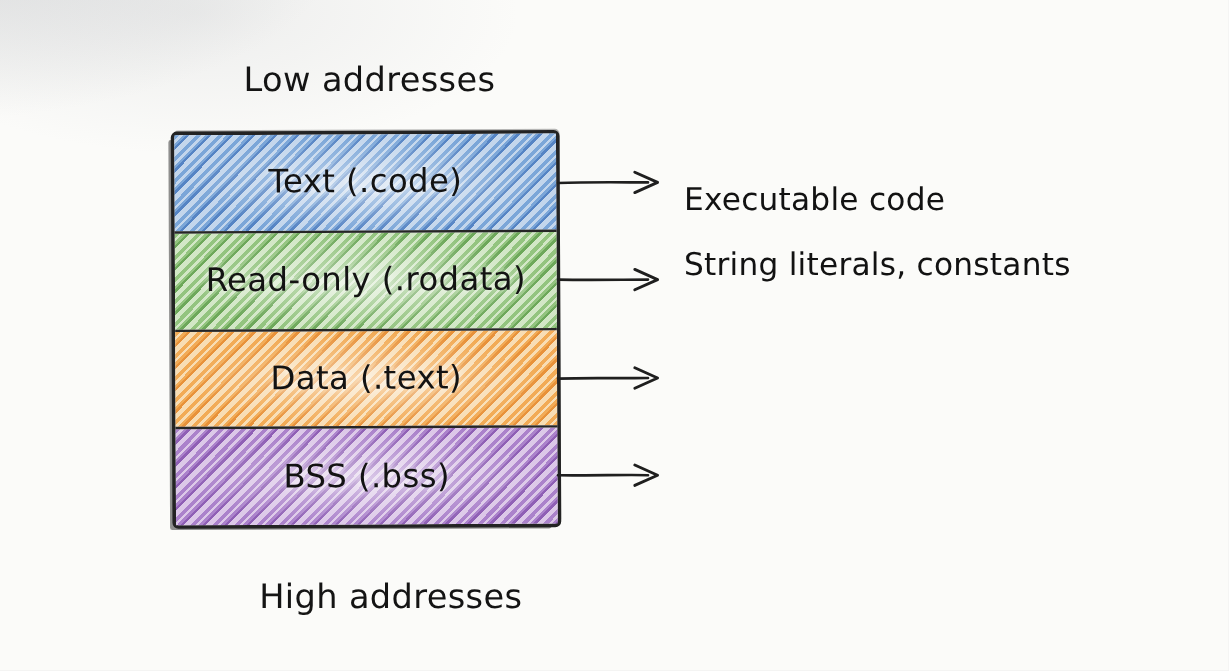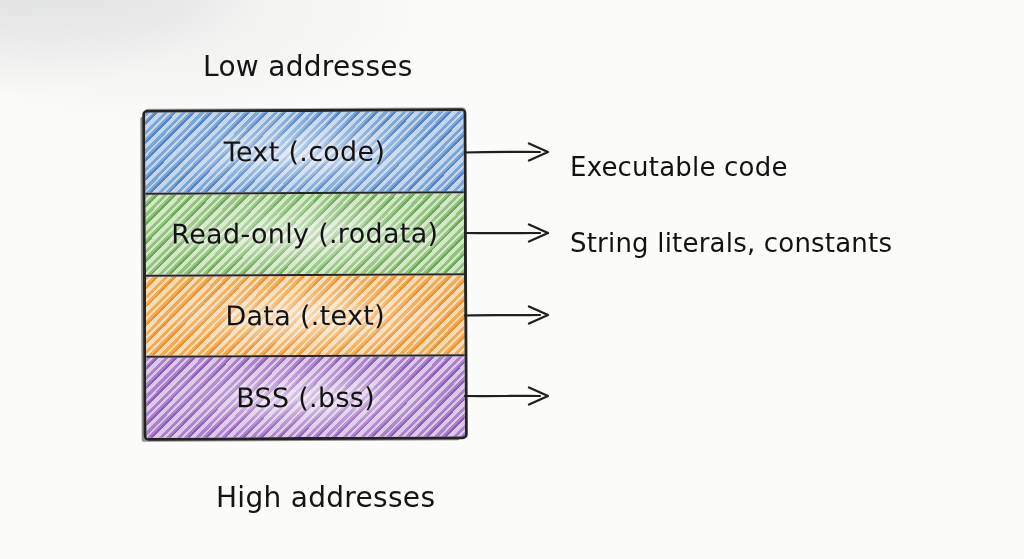--- a/index.html
+++ b/index.html
@@ -37,21 +37,21 @@
   .seg-text  {--light:#c3d6ec;--mid:#7ba6d8;--dark:#5584c4;}
   .seg-rodata{--light:#d2e7c6;--mid:#93c47f;--dark:#6da85a;}
   .seg-data  {--light:#f8ddb4;--mid:#f2ab56;--dark:#e8923a;}
   .seg-bss   {--light:#dcc8e8;--mid:#ab82cb;--dark:#8f5fb5;}
   .seg-label{font-size:27px;color:#131313;letter-spacing:.3px;text-shadow:0 0 6px rgba(255,255,255,.8);}
 
   .arrow{position:absolute;left:462px;width:98px;height:26px;}
   .arrow-1{top:139px;} .arrow-2{top:220px;} .arrow-3{top:302px;} .arrow-4{top:383px;}
 
   .desc{position:absolute;left:570px;font-size:26px;line-height:34px;color:#121212;letter-spacing:.2px;white-space:nowrap;}
-  .desc-1{top:150px;} .desc-2{top:226px;} .desc-3{top:298px;} .desc-4{top:379px;}
+  .desc-1{top:150px;} .desc-2{top:204px;} .desc-3{top:298px;} .desc-4{top:379px;}
 </style>
 </head>
 <body>
 
 <div class="canvas">
 
   <div class="addr-label addr-top">Low addresses</div>
 
   <div class="memory-box">
     <div class="seg seg-text">

